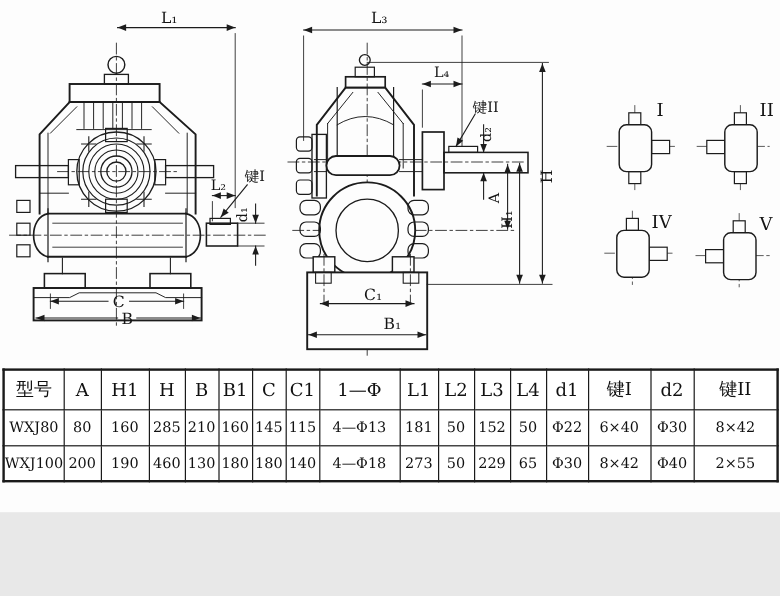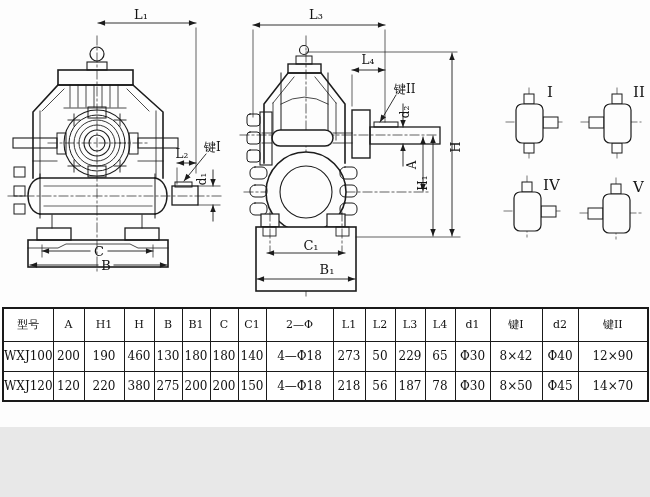--- a/index.html
+++ b/index.html
@@ -20,21 +20,21 @@
     background:#fff;
   }
   table.dims th,table.dims td{
     border:1px solid #1a1a1a;text-align:center;vertical-align:middle;
     font-family:"DejaVu Serif","Liberation Serif",serif;
     font-size:12px;font-weight:normal;padding:0;overflow:hidden;white-space:nowrap;
   }
   table.dims{border:2px solid #1a1a1a;}
   table.dims thead tr{height:33px;}
   table.dims tbody tr{height:30px;}
-  table.dims thead th{font-size:11px;}
+  table.dims thead th{font-size:15px;}
 
   .wm-cn{
     position:absolute;left:496px;top:450px;width:160px;
     font-size:24px;letter-spacing:1px;color:#d9605f;opacity:.50;
     font-family:"DejaVu Serif","Liberation Serif",serif;
     pointer-events:none;white-space:nowrap;
   }
   .wm-url{
     position:absolute;left:502px;top:476px;
     font-size:18px;color:#e2a4a4;opacity:.95;
@@ -275,69 +275,69 @@
     <thead>
         <tr>
           <th>型号</th>
           <th>A</th>
           <th>H1</th>
           <th>H</th>
           <th>B</th>
           <th>B1</th>
           <th>C</th>
           <th>C1</th>
-          <th>2—Φ</th>
+          <th>1—Φ</th>
           <th>L1</th>
           <th>L2</th>
           <th>L3</th>
           <th>L4</th>
           <th>d1</th>
           <th>键I</th>
           <th>d2</th>
           <th>键II</th>
         </tr>
       </thead>
     <tbody>
+        <tr>
+          <td>WXJ80</td>
+          <td>80</td>
+          <td>160</td>
+          <td>285</td>
+          <td>210</td>
+          <td>160</td>
+          <td>145</td>
+          <td>115</td>
+          <td>4—Φ13</td>
+          <td>181</td>
+          <td>50</td>
+          <td>152</td>
+          <td>50</td>
+          <td>Φ22</td>
+          <td>6×40</td>
+          <td>Φ30</td>
+          <td>8×42</td>
+        </tr>
         <tr>
           <td>WXJ100</td>
           <td>200</td>
           <td>190</td>
           <td>460</td>
           <td>130</td>
           <td>180</td>
           <td>180</td>
           <td>140</td>
           <td>4—Φ18</td>
           <td>273</td>
           <td>50</td>
           <td>229</td>
           <td>65</td>
           <td>Φ30</td>
           <td>8×42</td>
           <td>Φ40</td>
-          <td>12×90</td>
-        </tr>
-        <tr>
-          <td>WXJ120</td>
-          <td>120</td>
-          <td>220</td>
-          <td>380</td>
-          <td>275</td>
-          <td>200</td>
-          <td>200</td>
-          <td>150</td>
-          <td>4—Φ18</td>
-          <td>218</td>
-          <td>56</td>
-          <td>187</td>
-          <td>78</td>
-          <td>Φ30</td>
-          <td>8×50</td>
-          <td>Φ45</td>
-          <td>14×70</td>
+          <td>2×55</td>
         </tr>
       </tbody>
   </table>
 
   
   <div class="wm-cn">格鲁夫大机械</div>
   <div class="wm-url">Www.Gelufu.Com</div>
 
 </div>
 

